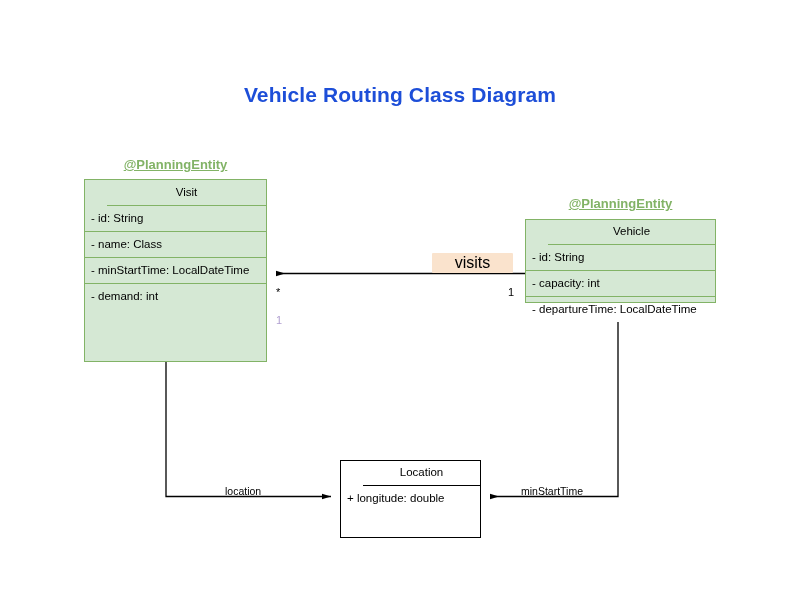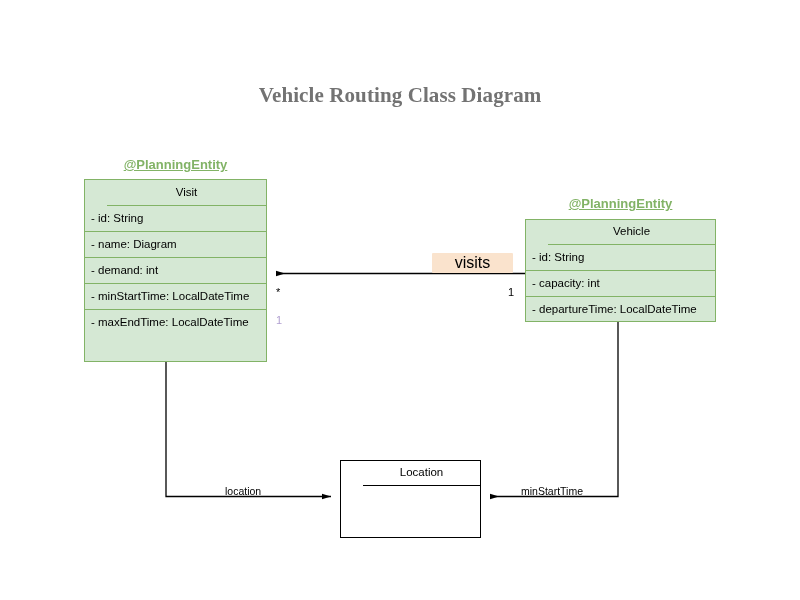--- a/index.html
+++ b/index.html
@@ -26,23 +26,22 @@
 
   
   #diagram-title {
     position: absolute;
     left: 0;
     top: 83px;
     width: 800px;
     text-align: center;
     font-size: 21px;
     font-weight: bold;
-    color: #737373;
+    color: #1d4ed8;
     letter-spacing: 0.1px;
-    font-family: Liberation Serif, serif;
   }
 
   
   #connectors {
     position: absolute;
     left: 0;
     top: 0;
     width: 800px;
     height: 600px;
     pointer-events: none;
@@ -96,21 +95,21 @@
     height: 183px;
   }
   #class-visit .class-header { height: 26px; }
   #class-visit .attr { height: 26px; }
 
   
   #class-vehicle {
     left: 525px;
     top: 219px;
     width: 191px;
-    height: 103px;
+    height: 84px;
   }
   #class-vehicle .class-header { height: 25px; }
   #class-vehicle .attr { height: 26px; }
 
   
   #class-location {
     left: 340px;
     top: 460px;
     width: 141px;
     height: 78px;
@@ -237,30 +236,30 @@
 
   <div class="edge-label" id="mult-vehicle-one">1</div>
 
   <div class="edge-label" id="label-location">location</div>
 
   <div class="edge-label" id="label-homelocation">minStartTime</div>
 
   <div class="uml-class" id="class-visit">
     <div class="class-header">Visit</div>
     <div class="attr">- id: String</div>
-    <div class="attr">- name: Diagram</div>
+    <div class="attr">- name: Class</div>
+    <div class="attr">- minStartTime: LocalDateTime</div>
     <div class="attr">- demand: int</div>
-    <div class="attr">- minStartTime: LocalDateTime</div>
-    <div class="attr">- maxEndTime: LocalDateTime</div>
   </div>
 
   <div class="uml-class" id="class-vehicle">
     <div class="class-header">Vehicle</div>
     <div class="attr">- id: String</div>
     <div class="attr">- capacity: int</div>
     <div class="attr">- departureTime: LocalDateTime</div>
   </div>
 
   <div class="uml-class plain" id="class-location">
     <div class="class-header">Location</div>
+    <div class="attr">+ longitude: double</div>
   </div>
 
 </div>
 
 </body></html>

